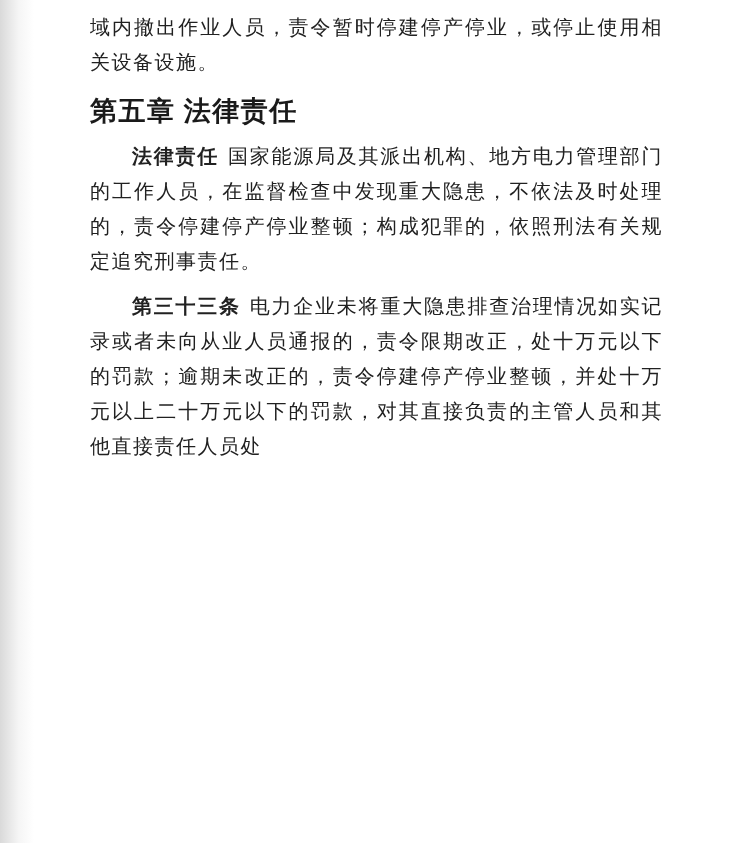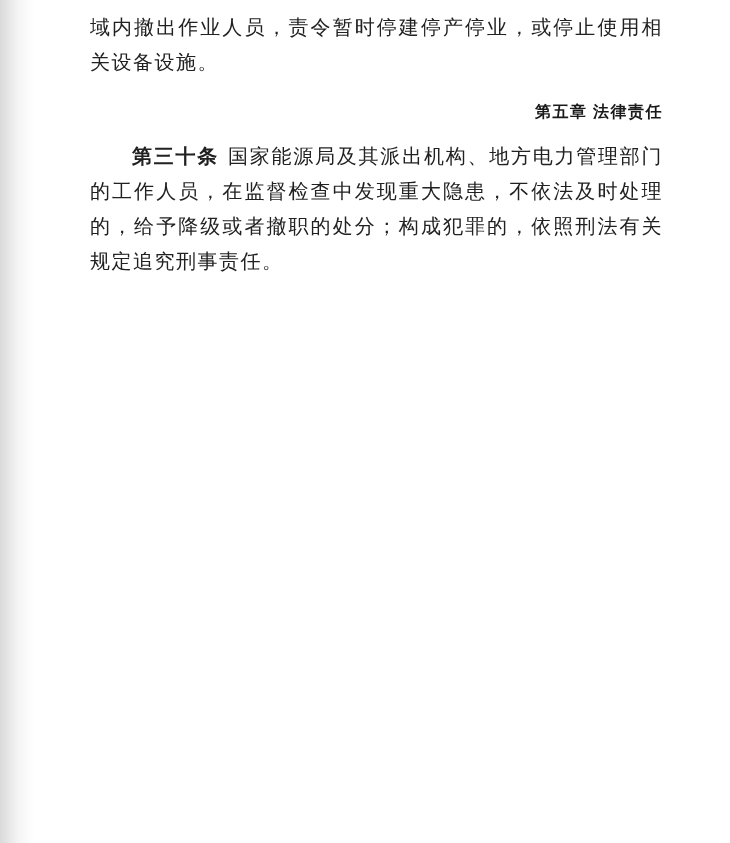--- a/index.html
+++ b/index.html
@@ -38,43 +38,44 @@
     line-height: 35px;
     letter-spacing: 1.5px;
     text-align: justify;
     text-justify: inter-ideograph;
   }
   .indent {
     text-indent: 42px;
   }
   .chapter {
     margin: 14px 0 10px 0;
-    font-size: 16px;
+    font-size: 27px;
     line-height: 35px;
     font-weight: bold;
-    text-align: right;
+    text-align: left;
     letter-spacing: 1.5px;
     color: #1a1a1a;
   }
   .art-num {
     font-weight: bold;
     margin-right: 9px;
   }
 </style>
 </head>
 <body>
 
 <div class="page">
   <div class="edge-shadow"></div>
 
   <div class="content">
 
     <p class="body-par">域内撤出作业人员，责令暂时停建停产停业，或停止使用相关设备设施。</p>
 
     <h2 class="chapter">第五章 法律责任</h2>
 
-    <p class="body-par indent"><span class="art-num">第三十条</span><span>国家能源局及其派出机构、地方电力管理部门的工作人员，在监督检查中发现重大隐患，不依法及时处理的，给予降级或者撤职的处分；构成犯罪的，依照刑法有关规定追究刑事责任。</span></p>
+    <p class="body-par indent"><span class="art-num">法律责任</span><span>国家能源局及其派出机构、地方电力管理部门的工作人员，在监督检查中发现重大隐患，不依法及时处理的，责令停建停产停业整顿；构成犯罪的，依照刑法有关规定追究刑事责任。</span></p>
 
 
 
+    <p class="body-par indent"><span class="art-num">第三十三条</span><span>电力企业未将重大隐患排查治理情况如实记录或者未向从业人员通报的，责令限期改正，处十万元以下的罚款；逾期未改正的，责令停建停产停业整顿，并处十万元以上二十万元以下的罚款，对其直接负责的主管人员和其他直接责任人员处</span></p>
 
   </div>
 </div>
 
 </body></html>

